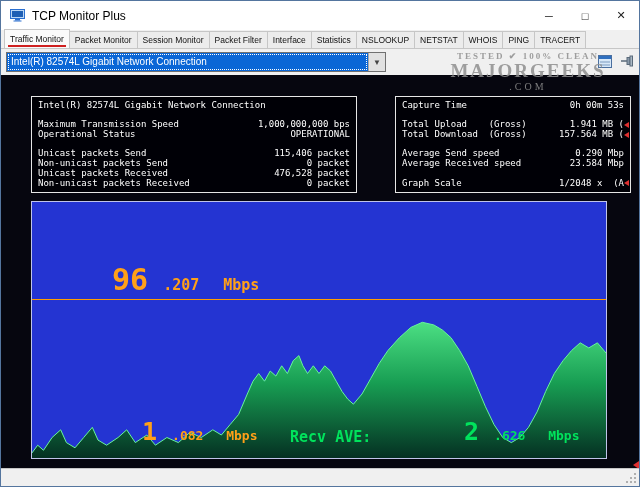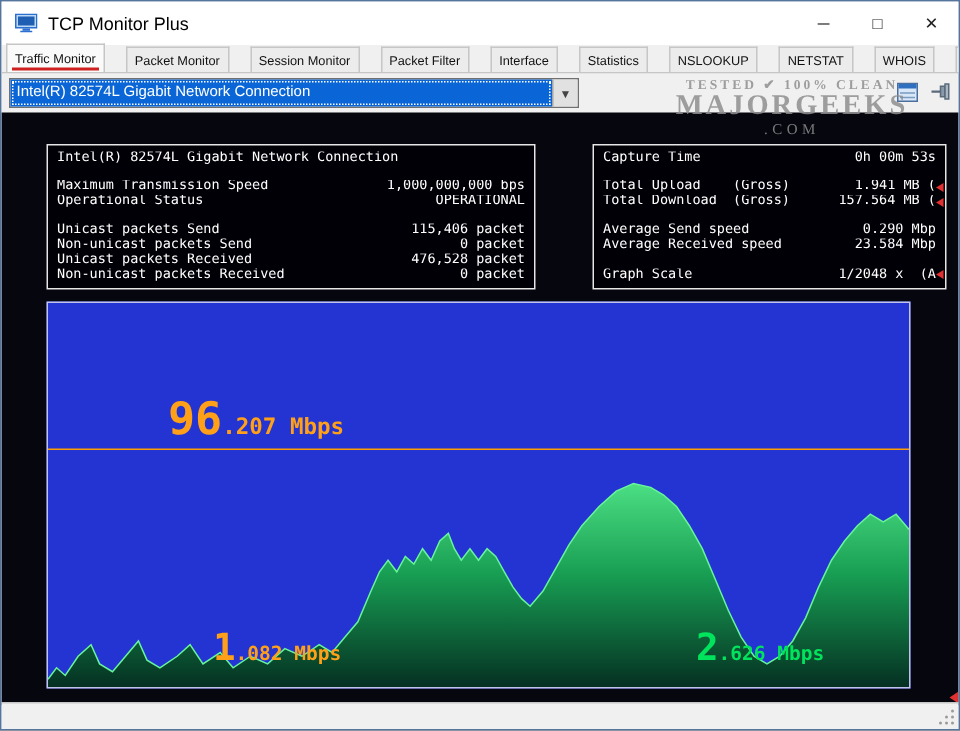--- a/index.html
+++ b/index.html
@@ -11,21 +11,21 @@
   .titlebar { position:absolute; top:0; left:0; right:0; height:29px; background:#ffffff;
               display:flex; align-items:center; }
   .app-icon { margin:0 7px 0 9px; display:flex; }
   .title-text { font-size:12px; color:#000; }
   .win-controls { margin-left:auto; display:flex; height:100%; }
   .win-btn { width:36px; height:100%; display:flex; align-items:center; justify-content:center;
              font-size:11px; color:#222; cursor:default; }
 
   
   .tabbar { position:absolute; top:29px; left:0; right:0; height:19px; background:#f0f0f0;
-            border-bottom:1px solid #c6c6c6; display:flex; align-items:flex-end; padding-left:3px;gap:15px; }
+            border-bottom:1px solid #c6c6c6; display:flex; align-items:flex-end; padding-left:3px; }
   .tab { position:relative; font-size:8.5px; padding:0 5px; border:1px solid #c6c6c6; border-bottom:none;
          background:#ececec; margin-right:-1px; height:17px; display:flex; align-items:center;
          color:#111; white-space:nowrap; }
   .tab.active { background:#fafafa; height:19px; z-index:2; }
   .active-underline { position:absolute; left:3px; right:3px; bottom:1px; height:2px; background:#cf2020; }
 
   
   .toolbar { position:absolute; top:48px; left:0; right:0; height:26px; background:#f0f0f0; }
   .combo { position:absolute; left:5px; top:3px; width:380px; height:20px; border:1px solid #707070;
            background:#fff; display:flex; cursor:default; }
@@ -60,21 +60,21 @@
 
   
   .graph { position:absolute; left:30px; top:126px; width:576px; height:258px;
            background:#2434d2; border:1px solid #c0c4ea; overflow:hidden; }
   .graph svg { position:absolute; left:0; bottom:0; }
   .graph-header { position:absolute; left:10px; top:9px; color:#ffffff; z-index:3;
                   font-family:"DejaVu Sans Mono",monospace; font-size:9.5px; font-weight:bold;
                   white-space:pre; }
   .hline { position:absolute; left:0; right:0; top:97px; height:1px; background:#ff9e00; z-index:2; }
   .num-label { position:absolute; display:flex; align-items:baseline; z-index:3; white-space:pre;
-               font-family:"DejaVu Sans Mono",monospace; font-weight:bold; }
+               font-family:"DejaVu Sans Mono",monospace; font-weight:bold;gap:15px; }
   .num-label .big { font-size:30px; }
   .num-label .small { font-size:15px; }
   .num-label.mid .big { font-size:25px; }
   .num-label.mid .small { font-size:13px; }
   .orange { color:#ffa018; }
   .green  { color:#00e35c; }
   #peak-label     { left:80px;  top:60px; }
   #sendave-label  { left:110px; top:215px; }
   #recvave-caption{ position:absolute; left:258px; top:226px; z-index:3; color:#00e35c;
                     font-family:"DejaVu Sans Mono",monospace; font-weight:bold; font-size:15px; }
@@ -229,20 +229,21 @@
       <div class="hline"></div>
 
       <div class="num-label orange" id="peak-label">
         <span class="big">96</span><span class="small">.207</span><span class="small"> Mbps</span>
       </div>
 
       <div class="num-label mid orange" id="sendave-label">
         <span class="big">1</span><span class="small">.082</span><span class="small"> Mbps</span>
       </div>
 
+      <div id="recvave-caption">Recv AVE:</div>
 
       <div class="num-label mid green" id="recvave-label">
         <span class="big">2</span><span class="small">.626</span><span class="small"> Mbps</span>
       </div>
     </div>
 
     <div class="corner-marker"></div>
   </div>
 
   <div class="statusbar">

